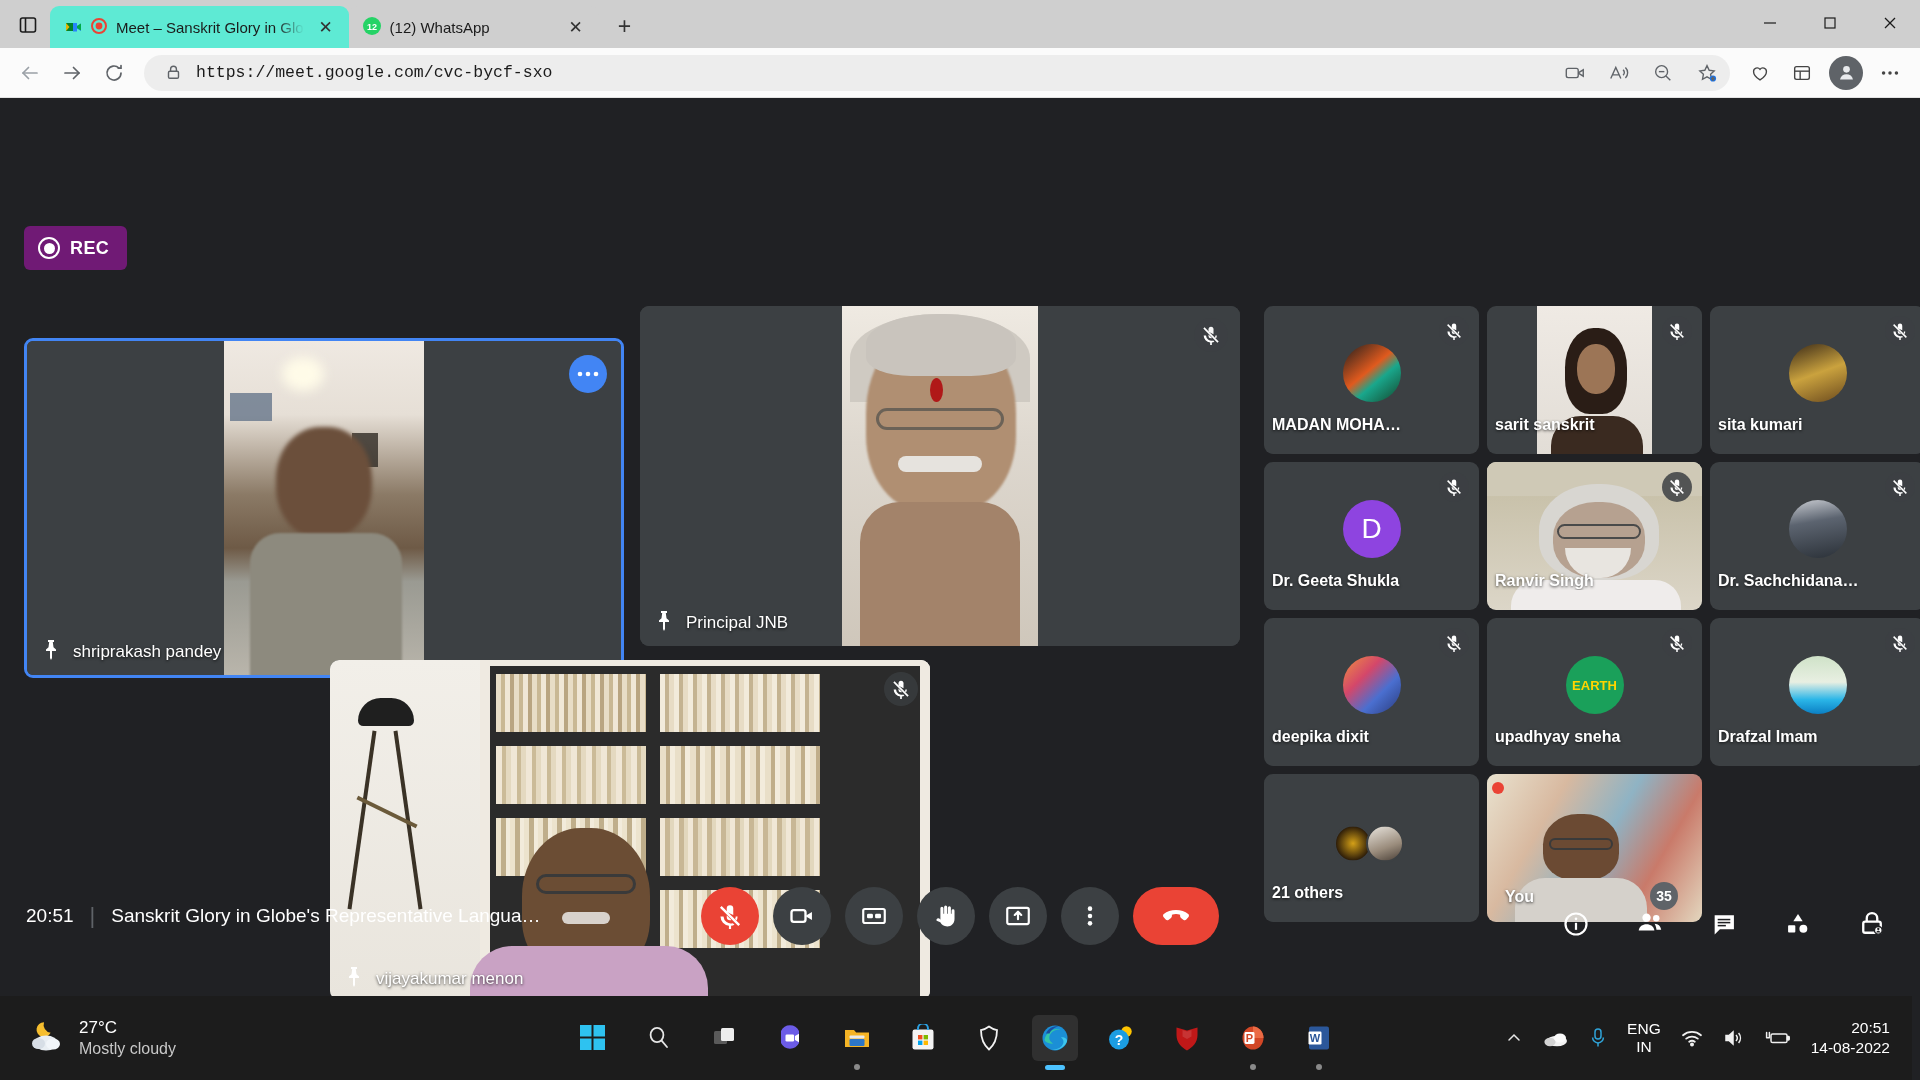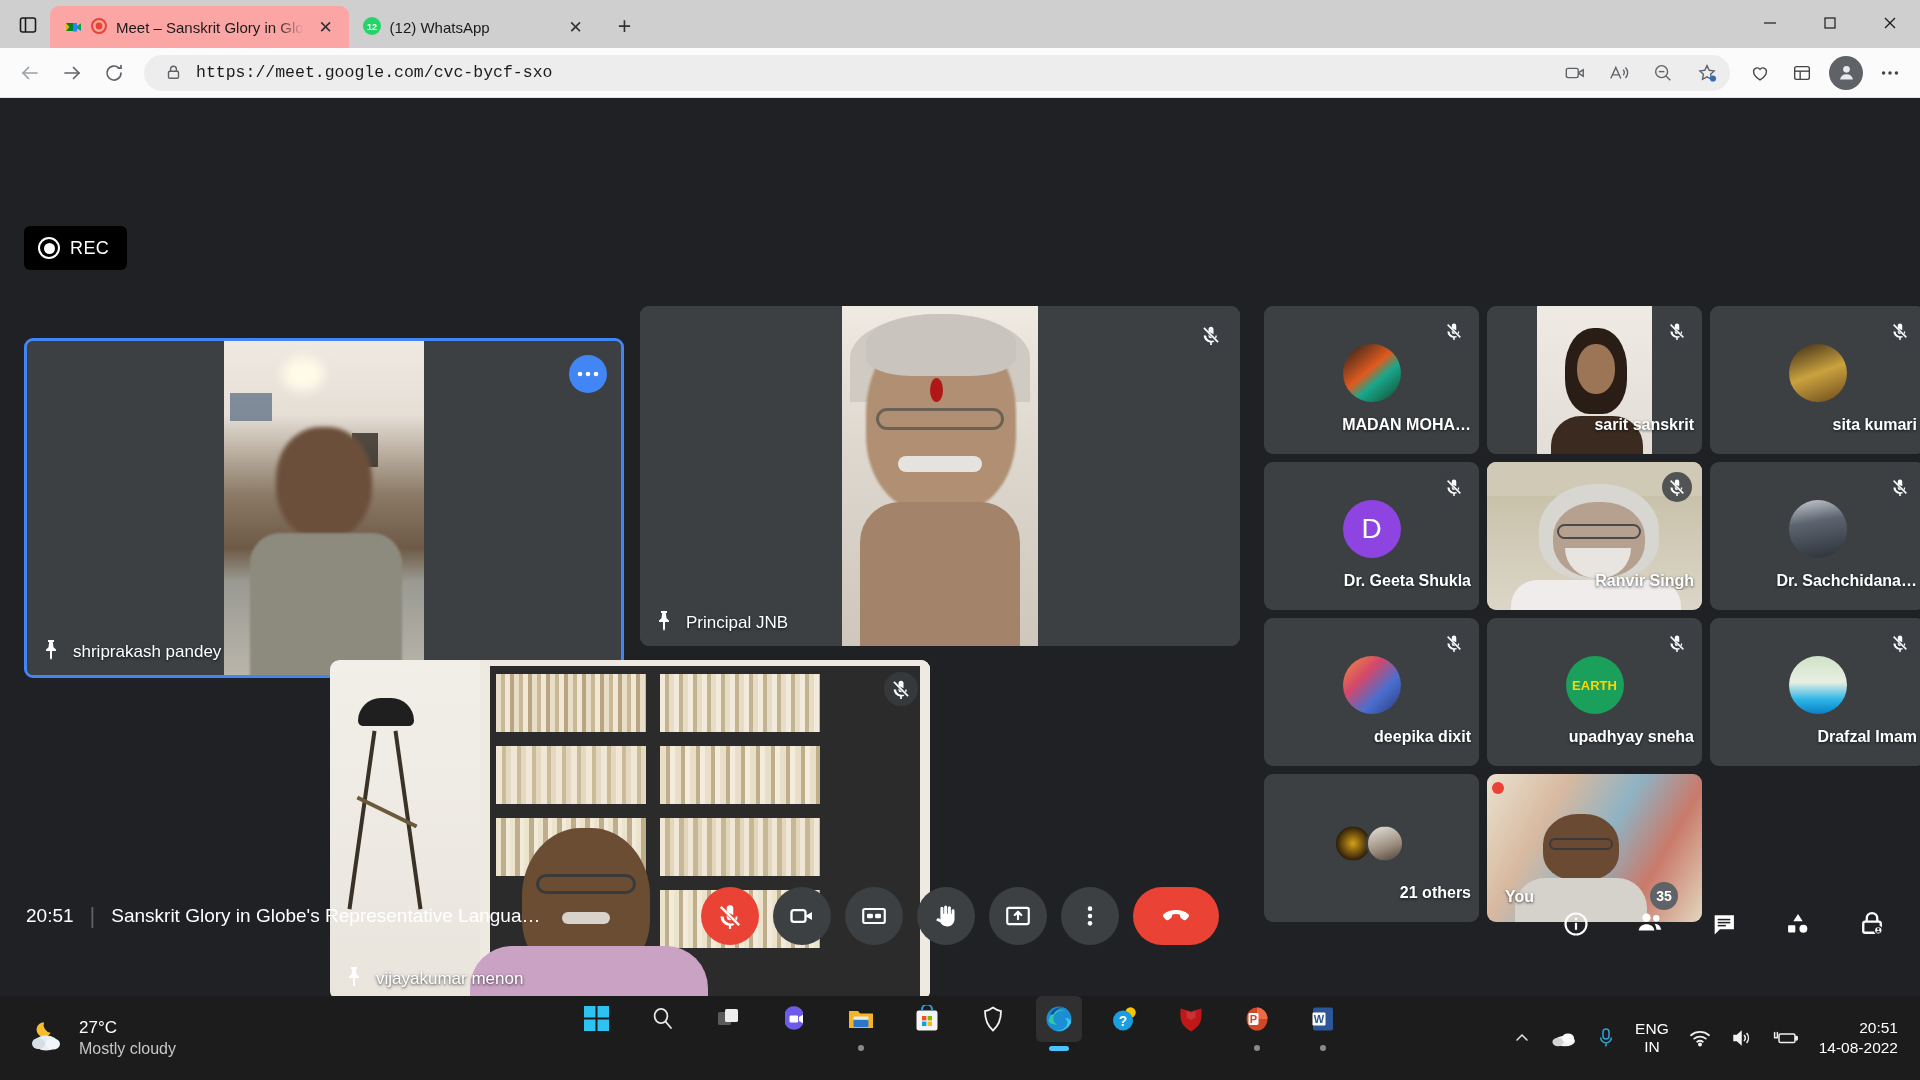--- a/index.html
+++ b/index.html
@@ -21,21 +21,21 @@
     margin-bottom: 3px;
   }
   .tab {
     height: 42px; min-width: 250px; max-width: 330px;
     display: flex; align-items: center; gap: 9px;
     padding: 0 10px 0 14px;
     border-radius: 9px 9px 0 0;
     font-size: 15px; color: #1b1b1b;
     position: relative;
   }
-  .tab.active { background: #fca5a5; }
+  .tab.active { background: #5eead4; }
   .tab.inactive { background: #cfcfcf; }
   .tab-title {
     flex: 1; white-space: nowrap; overflow: hidden;
     text-overflow: clip; font-size: 15px;
     -webkit-mask-image: linear-gradient(to right, #000 85%, transparent 100%);
             mask-image: linear-gradient(to right, #000 85%, transparent 100%);
   }
   .tab-close { width: 26px; height: 26px; display:flex; align-items:center; justify-content:center;
      font-size: 17px; color:#333; border-radius: 50%; flex:none; }
   .newtab-btn { width: 36px; height: 36px; display:flex; align-items:center;
@@ -64,24 +64,24 @@
      display:flex; align-items:center; justify-content:center; margin: 0 5px;}
 
   
   .meet {
     position: relative;
     height: 878px;  
     background: #202124;
   }
   .rec-badge {
     position: absolute; left: 24px; top: 128px;
-    background: #000000; color:#fff;
+    background: #701a75; color:#fff;
     border-radius: 6px; height: 44px;
     display:flex; align-items:center; gap: 10px;
-    padding: 0 18px 0 14px; font-size: 18px; font-weight: normal;
+    padding: 0 18px 0 14px; font-size: 18px; font-weight: bold;
     letter-spacing: .4px;
     z-index: 5;
     justify-content: center;
   }
   .rec-dot {
     width: 22px; height: 22px; border-radius:50%;
     border: 2.5px solid #fff; display:flex; align-items:center; justify-content:center;
   }
   .rec-dot i { width:11px;height:11px;border-radius:50%;background:#fff;display:block; }
 
@@ -102,21 +102,21 @@
   .tile.featured { border: 3px solid #4285f4; }
   .tile .vid { position:absolute; inset:0; display:flex; align-items:center; justify-content:center; }
   .tile .name {
     position: absolute; left: 14px; bottom: 12px;
     color: #fff; font-size: 17px; font-weight: 500;
     text-shadow: 0 1px 3px rgba(0,0,0,.7);
     white-space: nowrap; overflow: hidden;
     max-width: calc(100% - 28px);
   }
   .tile.small .name {
-    left: 0; right: 0; bottom: 20px; text-align:right;
+    left: 0; right: 0; bottom: 20px; text-align:left;
     font-size: 16px; font-weight: bold; max-width: 100%;
     padding: 0 8px; text-overflow: ellipsis;
   }
   .tile .namewrap { position:absolute; left:14px; bottom:10px; display:flex; align-items:center; gap:12px;
       color:#fff; font-size:17px; text-shadow: 0 1px 3px rgba(0,0,0,.8); }
   .mic-off {
     position:absolute; right: 12px; top: 12px;
     width: 34px; height: 34px; border-radius: 50%;
     background: rgba(60,64,67,.85);
     display:flex; align-items:center; justify-content:center;
@@ -165,22 +165,22 @@
   .rbtn { width: 44px; height: 44px; display:flex; align-items:flex-end; justify-content:center; position:relative;}
   .badge {
     position:absolute; top: -12px; right: -6px;
     background:#5f6368; color:#fff; font-size: 14px; font-weight:bold;
     min-width: 28px; height: 28px; border-radius: 14px;
     display:flex; align-items:center; justify-content:center; padding: 0 5px;
   }
 
   
   .taskbar {
-    position: fixed; left:0; right:0; bottom:0; height: 84px;
-    background: #1c1c1c; display:flex; 
+    position: fixed; left:0; right:8px; bottom:0; height: 84px;
+    background: #1c1c1c; display:flex; align-items:center;
     color: #fff;
   }
   .weather { display:flex; align-items:center; gap: 13px; padding-left: 26px; }
   .weather .wtxt { font-size: 17px; line-height:1.25; }
   .weather .wtxt .d { color:#c8c8c8; font-size: 16px; }
   .tb-apps { position:absolute; left:50%; transform:translateX(-50%); display:flex; align-items:center; gap: 20px;}
   .tb-app { width: 46px; height: 46px; display:flex; align-items:center; justify-content:center; position:relative;
      border-radius: 6px; }
   .tb-app.active { background: rgba(255,255,255,.09); }
   .tb-app .dot { position:absolute; bottom: -9px; left:50%; transform:translateX(-50%);

